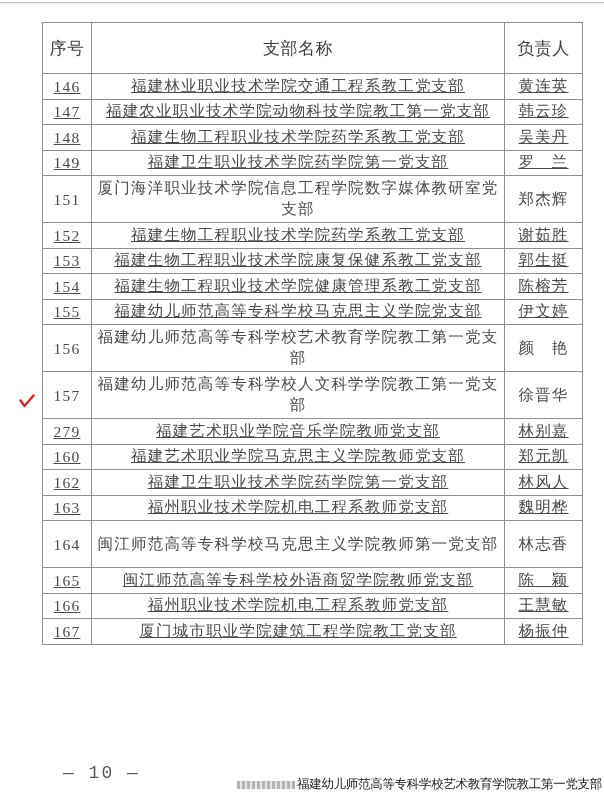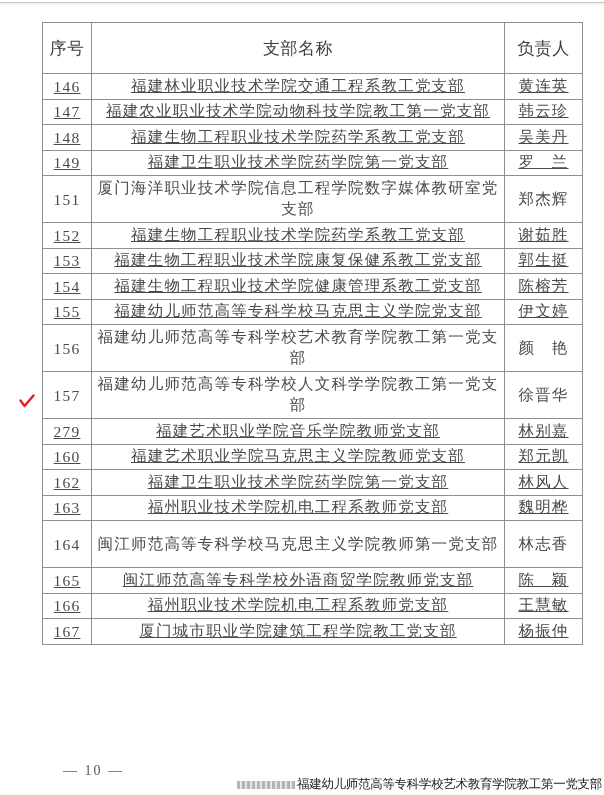--- a/index.html
+++ b/index.html
@@ -76,22 +76,22 @@
       position: absolute;
       left: 19px;
       top: 393px;
       width: 16px;
       height: 16px;
     }
     .page-number {
       position: absolute;
       left: 63px;
       top: 763px;
-      font-family: Liberation Serif, serif;
-      font-size: 14px;
+      font-family: Liberation Mono, monospace;
+      font-size: 18px;
       color: #5a5a5a;
       letter-spacing: 2px;
     }
     .footer-strip {
       position: absolute;
       right: 2px;
       top: 776px;
       display: flex;
       align-items: center;
       gap: 2px;

